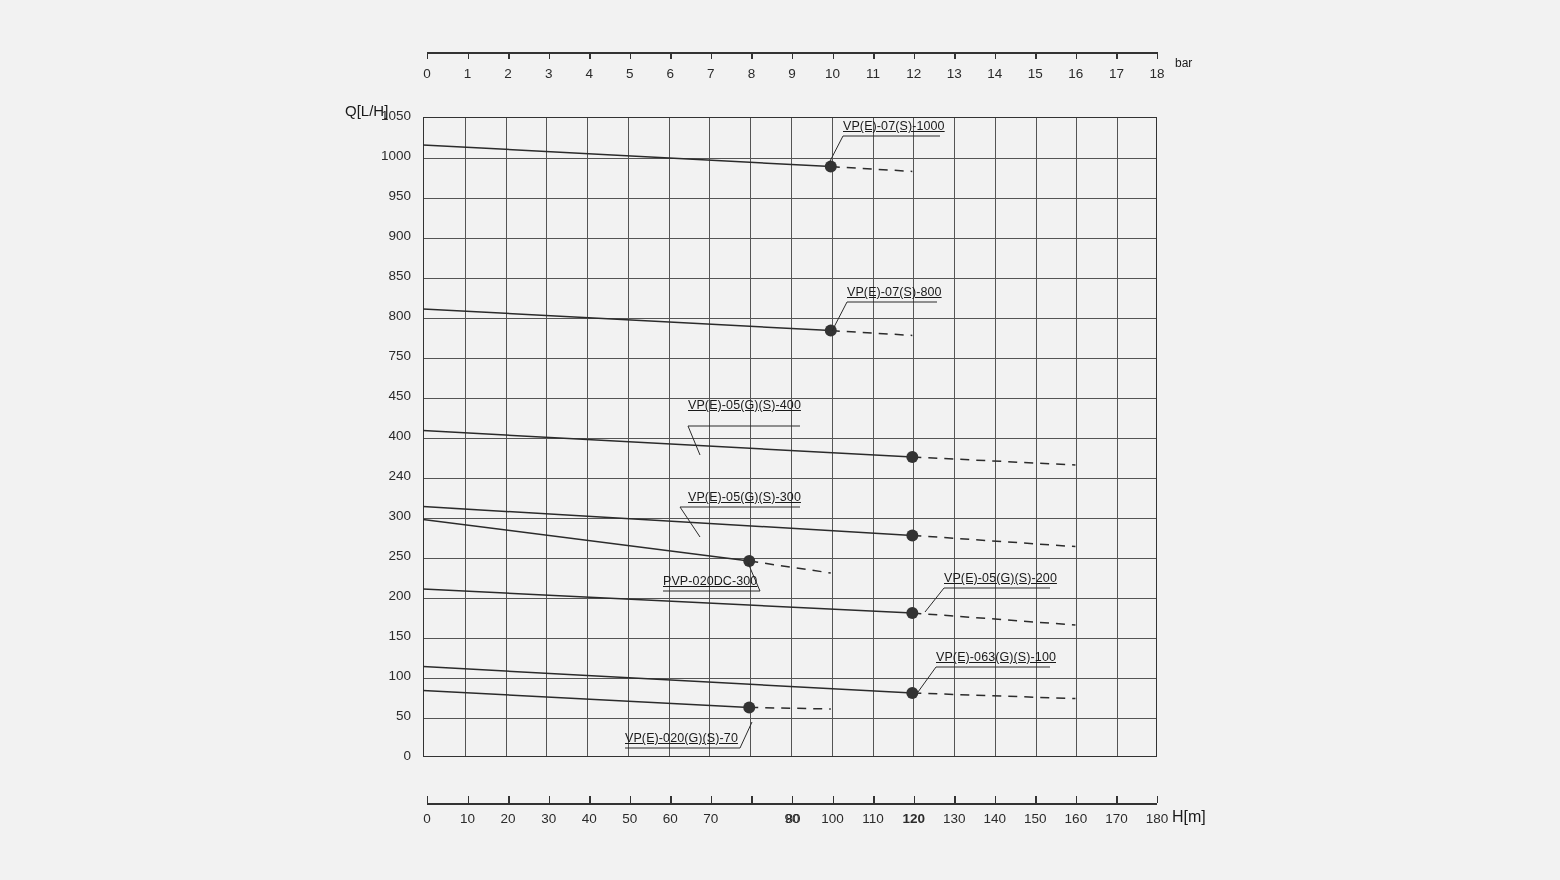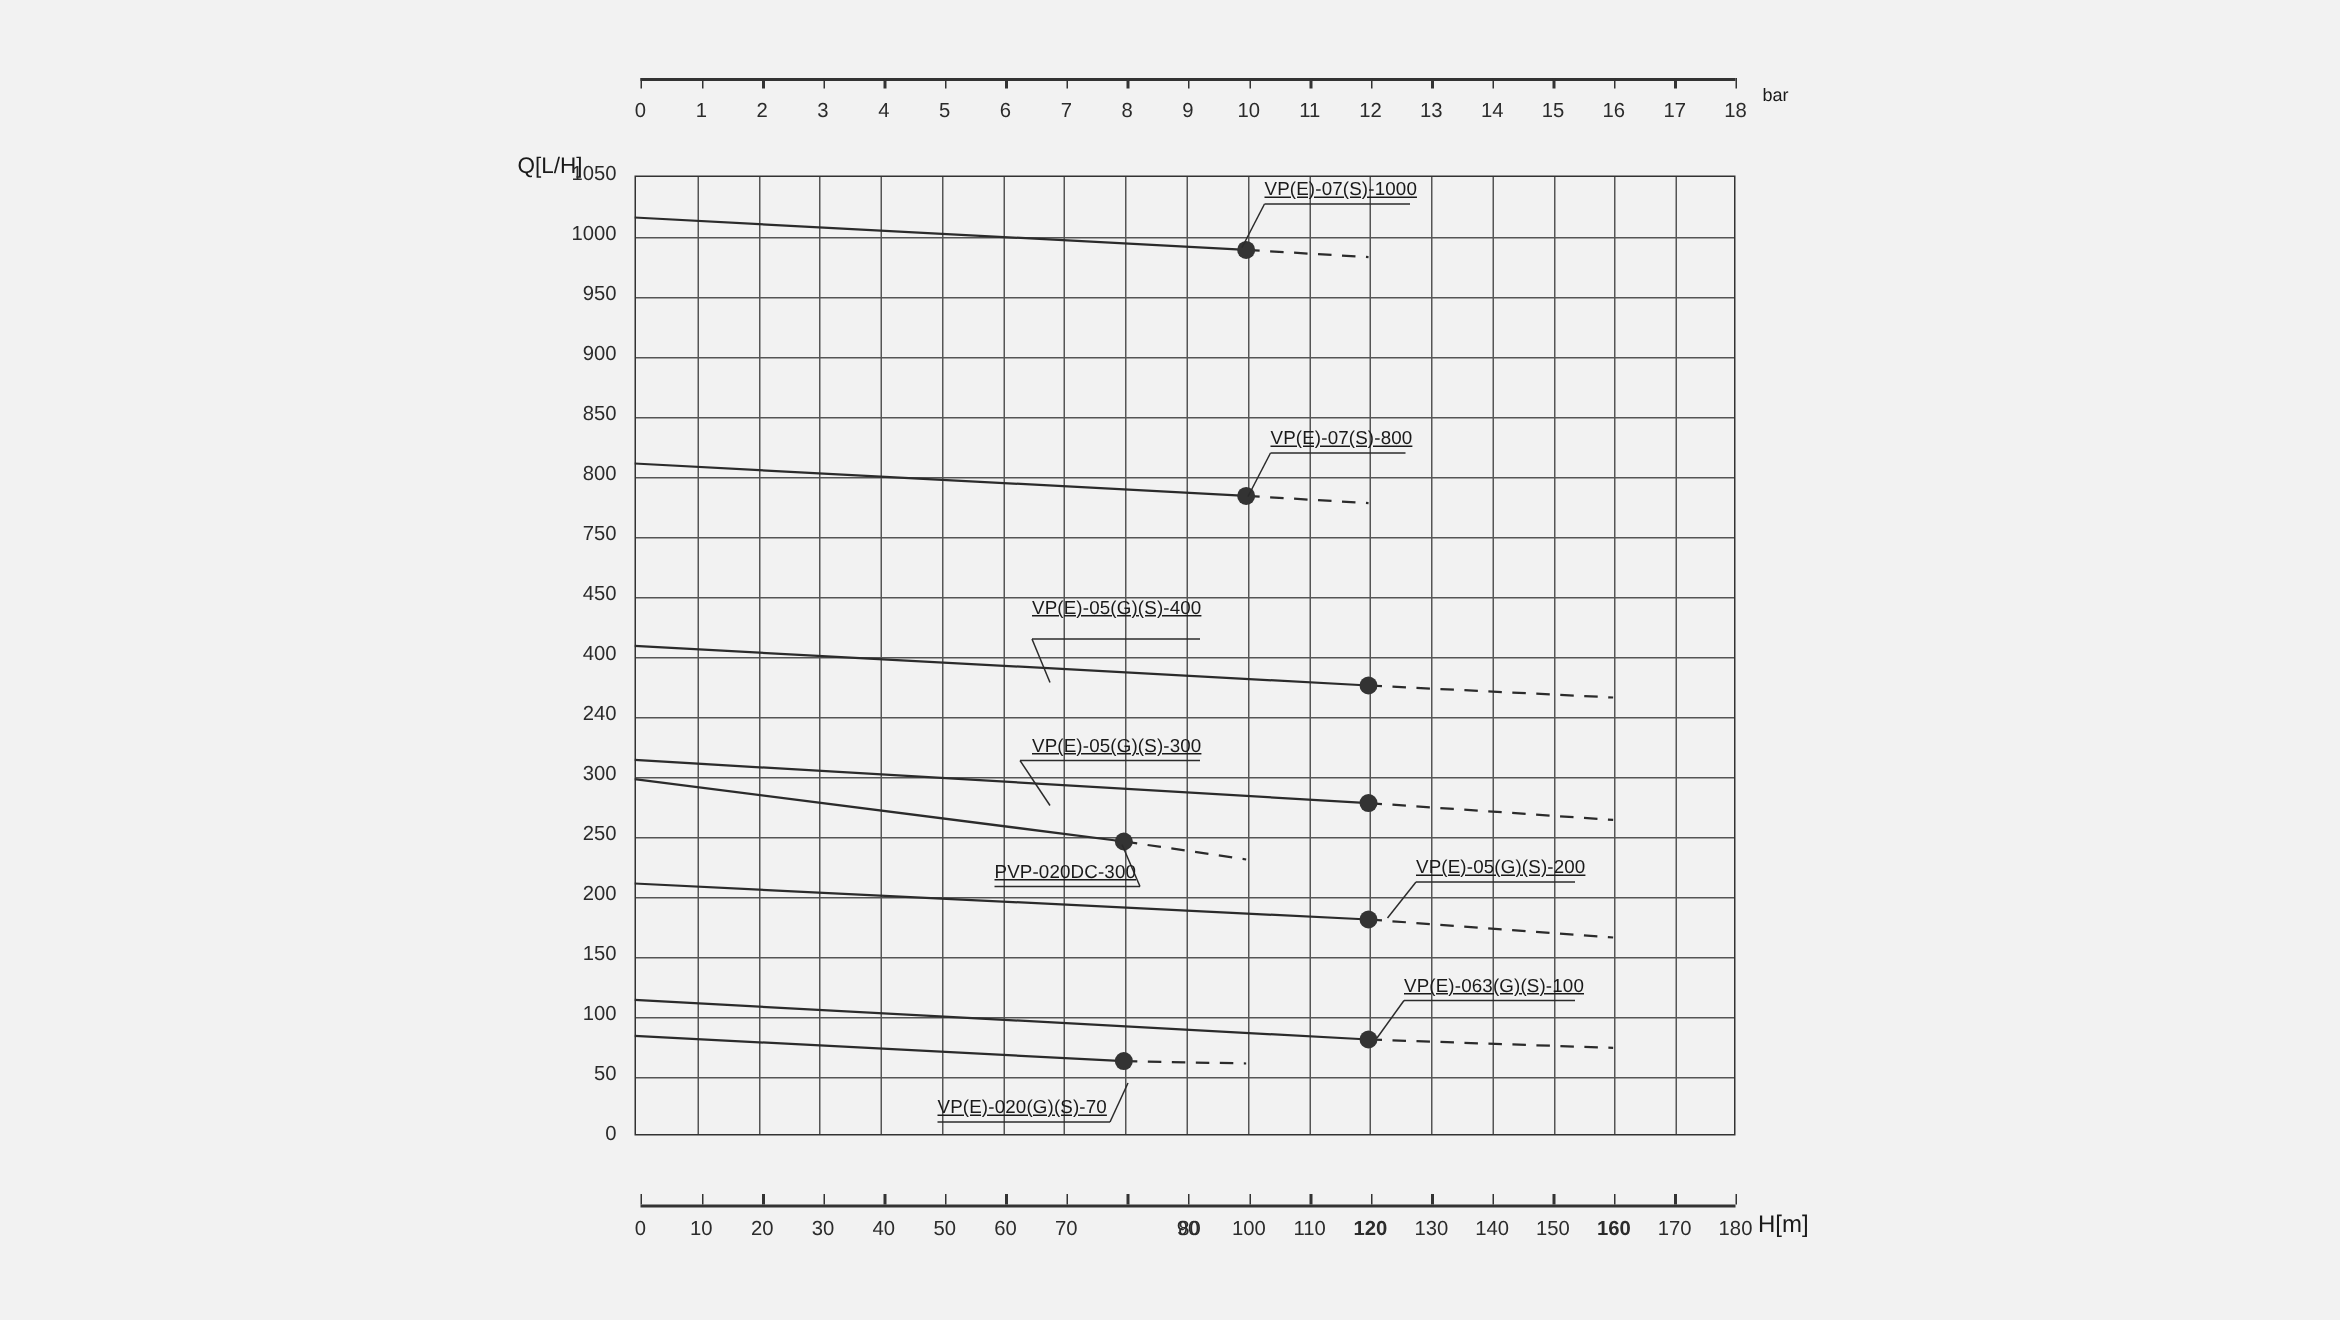--- a/index.html
+++ b/index.html
@@ -255,21 +255,21 @@
       <div class="tick" style="left: 650.333px; top: 811px;">60</div>
       <div class="tick" style="left: 690.889px; top: 811px;">70</div>
       <div class="tick" style="left: 773px; top: 811px;">80</div>
       <div class="tick" style="left: 772px; top: 811px;">90</div>
       <div class="tick" style="left: 812.556px; top: 811px;">100</div>
       <div class="tick" style="left: 853.111px; top: 811px;">110</div>
       <div class="tick" style="left: 893.667px; top: 811px; font-weight: bold;">120</div>
       <div class="tick" style="left: 934.222px; top: 811px;">130</div>
       <div class="tick" style="left: 974.778px; top: 811px;">140</div>
       <div class="tick" style="left: 1015.33px; top: 811px;">150</div>
-      <div class="tick" style="left: 1055.89px; top: 811px; font-weight: bold;">160</div>
+      <div class="tick" style="left: 1055.89px; top: 811px;">160</div>
       <div class="tick" style="left: 1096.44px; top: 811px;">170</div>
       <div class="tick" style="left: 1137px; top: 811px;">180</div>
     </div>
   <div class="axis-unit" style="left:1172px;top:808px;font-size:16px;">H[m]</div>
 
   <div class="callout" style="left:843px;top:119px;">VP(E)-07(S)-1000</div>
   <div class="callout" style="left:847px;top:285px;">VP(E)-07(S)-800</div>
   <div class="callout" style="left:688px;top:398px;">VP(E)-05(G)(S)-400</div>
   <div class="callout" style="left:688px;top:490px;">VP(E)-05(G)(S)-300</div>
   <div class="callout" style="left:663px;top:574px;">PVP-020DC-300</div>

